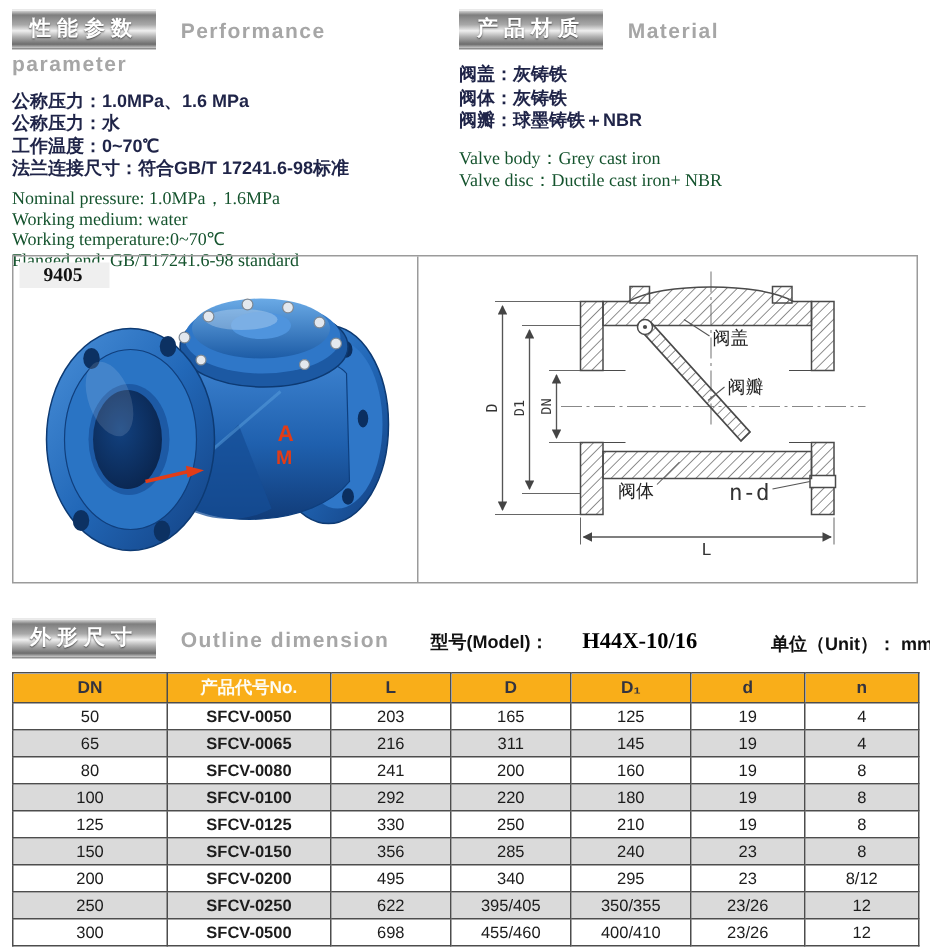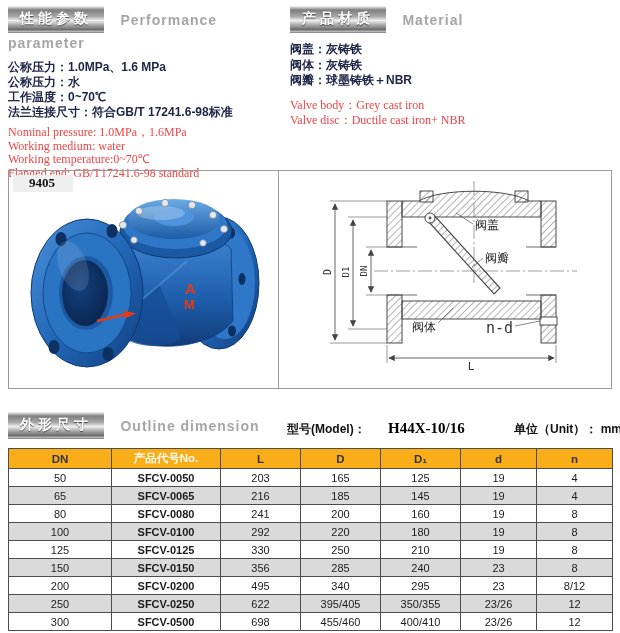--- a/index.html
+++ b/index.html
@@ -16,25 +16,25 @@
     border-top:1px solid #e9e9e9; border-bottom:1px solid #8f8f8f;
     vertical-align:middle;
   }
   .badge-en {
     color:#a6a6a6; font-weight:bold; font-size:14px; letter-spacing:1px;
     margin-left:12px; vertical-align:middle;
   }
   
   .top-col { position:absolute; top:6px; }
   .top-col.left  { left:8px;  width:290px; }
-  .top-col.right { left:290px; width:307px; }
+  .top-col.right { left:306px; width:307px; }
   .specs-cn { margin-top:9px; }
   .specs-cn .line { font-weight:bold; font-size:12px; color:#1f2448; line-height:15px; white-space:nowrap; }
   .specs-en { margin-top:6px; }
-  .specs-en .line { font-family:"Liberation Serif", serif; font-size:12px; color:#ef4444; line-height:13.5px; white-space:nowrap; }
+  .specs-en .line { font-family:"Liberation Serif", serif; font-size:12px; color:#14532d; line-height:13.5px; white-space:nowrap; }
   .top-col.right .specs-cn .line { line-height:15.5px; }
   .top-col.right .specs-en { margin-top:9px; }
   .top-col.right .specs-en .line { line-height:15px; }
   
   .figure-box {
     position:absolute; left:8px; top:170px; width:602px; height:217px;
     border:1px solid #9b9b9b; display:flex;
   }
   .photo-cell { width:269px; border-right:1px solid #9b9b9b; position:relative; }
   .drawing-cell { flex:1; position:relative; }
@@ -296,21 +296,21 @@
         <td>203</td>
         <td>165</td>
         <td>125</td>
         <td>19</td>
         <td>4</td>
       </tr>
       <tr class="alt">
         <td>65</td>
         <td class="code">SFCV-0065</td>
         <td>216</td>
-        <td>185</td>
+        <td>311</td>
         <td>145</td>
         <td>19</td>
         <td>4</td>
       </tr>
       <tr>
         <td>80</td>
         <td class="code">SFCV-0080</td>
         <td>241</td>
         <td>200</td>
         <td>160</td>

